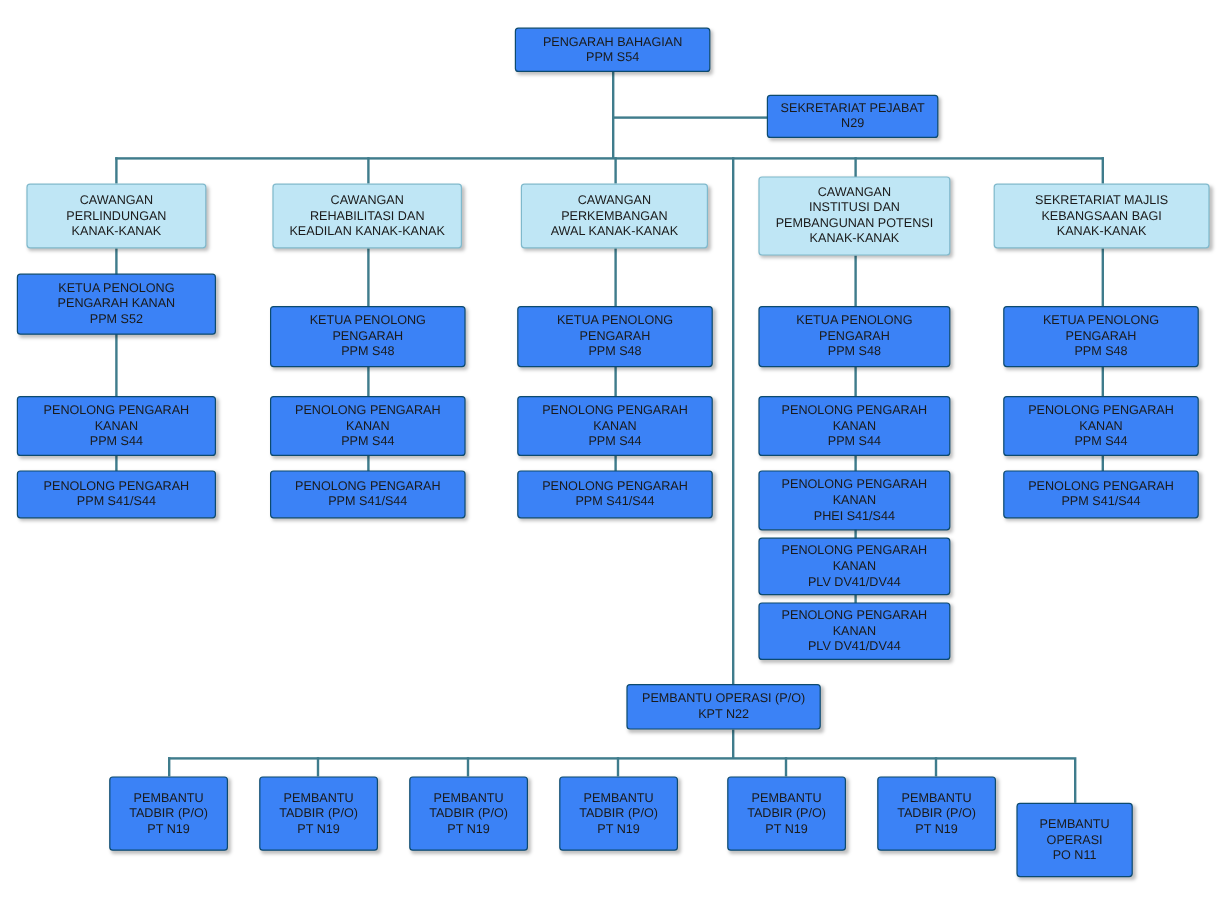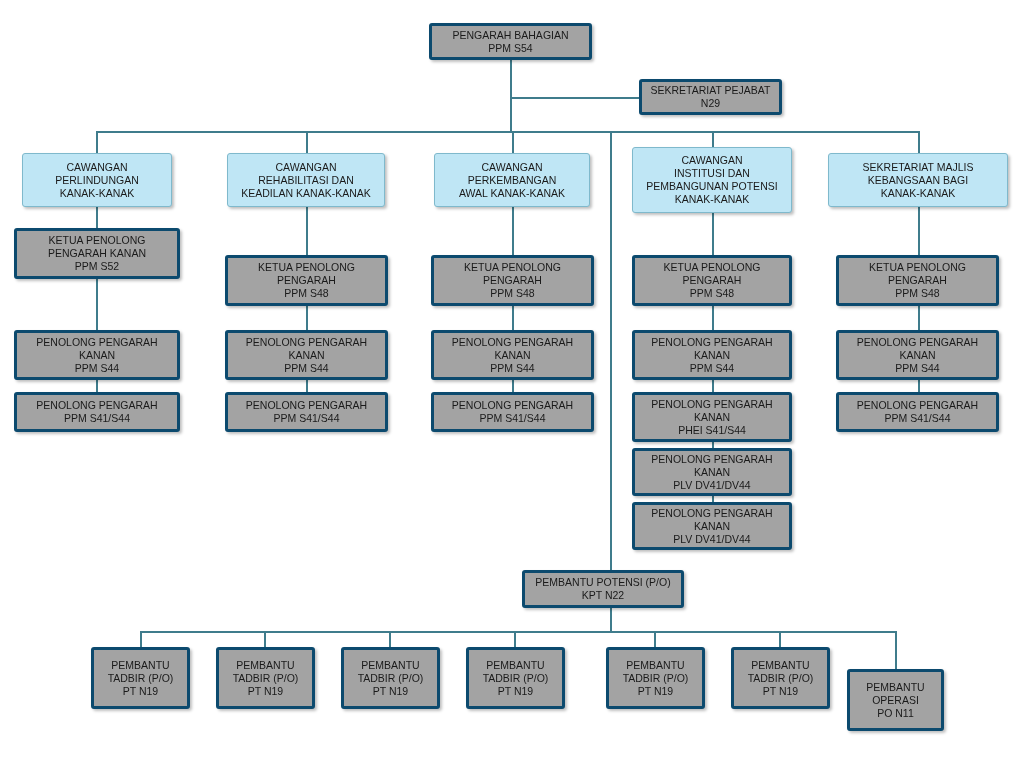--- a/index.html
+++ b/index.html
@@ -13,23 +13,23 @@
   #canvas {
     position: relative;
     width: 1016px;
     height: 768px;
     background: #ffffff;
     overflow: hidden;
   }
   .node {
     position: absolute;
     box-sizing: border-box;
-    border: 3px solid #0c4a6e;
+    border: 1px solid #0c4a6e;
     border-radius: 3px;
-    background: #a3a3a3;
+    background: #3b82f6;
     box-shadow: 2px 2px 3px rgba(0,0,0,0.25);
     display: flex;
     align-items: center;
     justify-content: center;
     text-align: center;
     color: #1a1a1a;
     font-size: 10.5px;
     line-height: 13px;
     padding: 2px 3px;
     z-index: 5;
@@ -203,21 +203,21 @@
     <span class="txt">PENOLONG PENGARAH
 KANAN
 PPM S44</span>
   </div>
   <div class="node" style="left:836px; top:392px; width:163px; height:40px;">
     <span class="txt">PENOLONG PENGARAH
 PPM S41/S44</span>
   </div>
 
   <div class="node" style="left:522px; top:570px; width:162px; height:38px;">
-    <span class="txt">PEMBANTU POTENSI (P/O)
+    <span class="txt">PEMBANTU OPERASI (P/O)
 KPT N22</span>
   </div>
 
   <div class="node" style="left:91px; top:647px; width:99px; height:62px;">
     <span class="txt">PEMBANTU
 TADBIR (P/O)
 PT N19</span>
   </div>
   <div class="node" style="left:216px; top:647px; width:99px; height:62px;">
     <span class="txt">PEMBANTU

